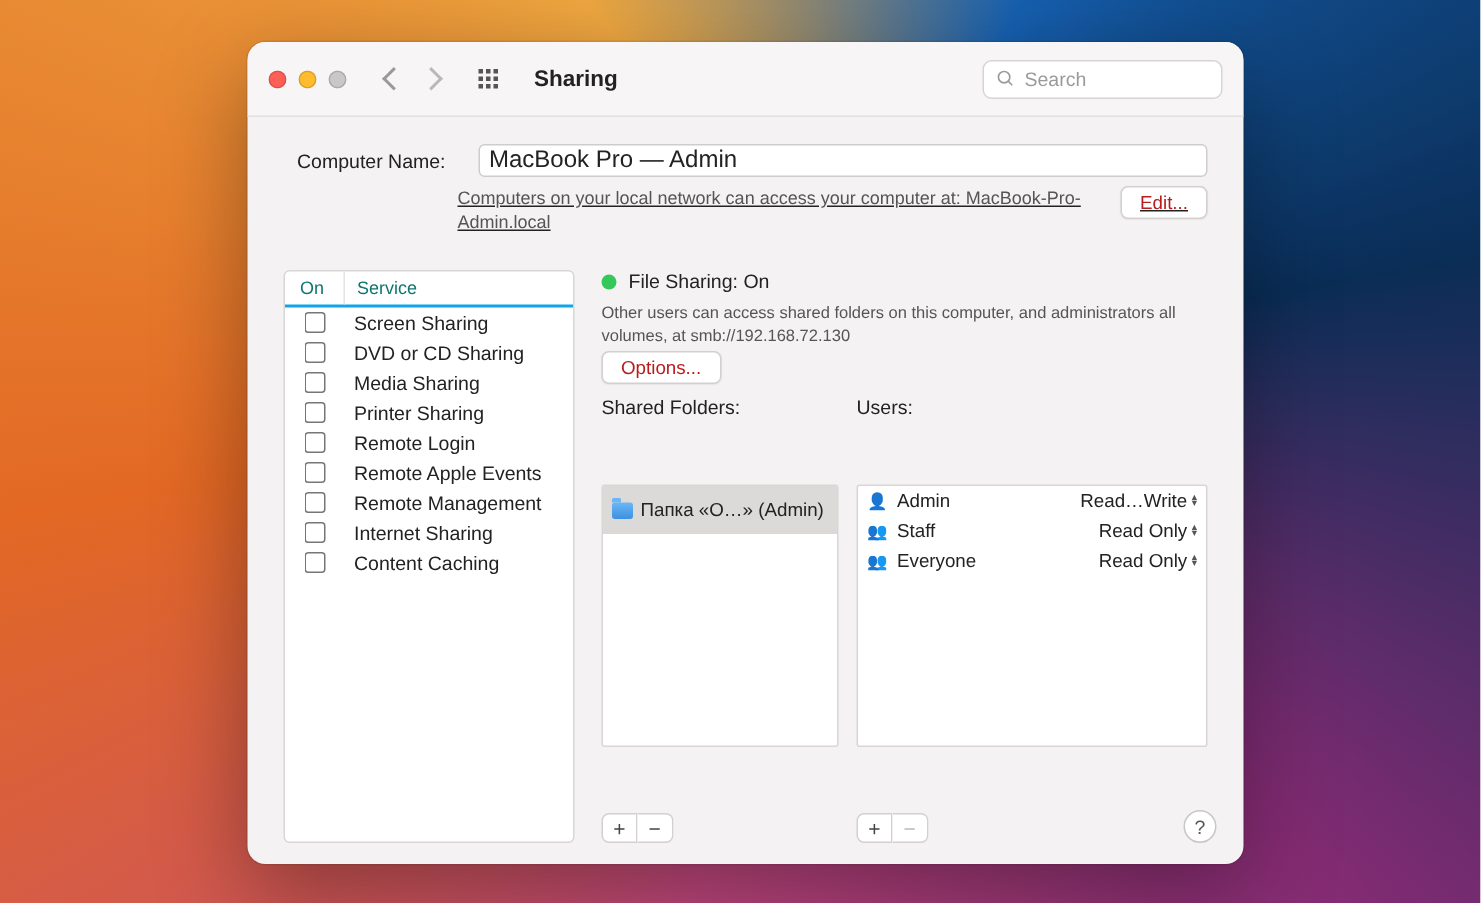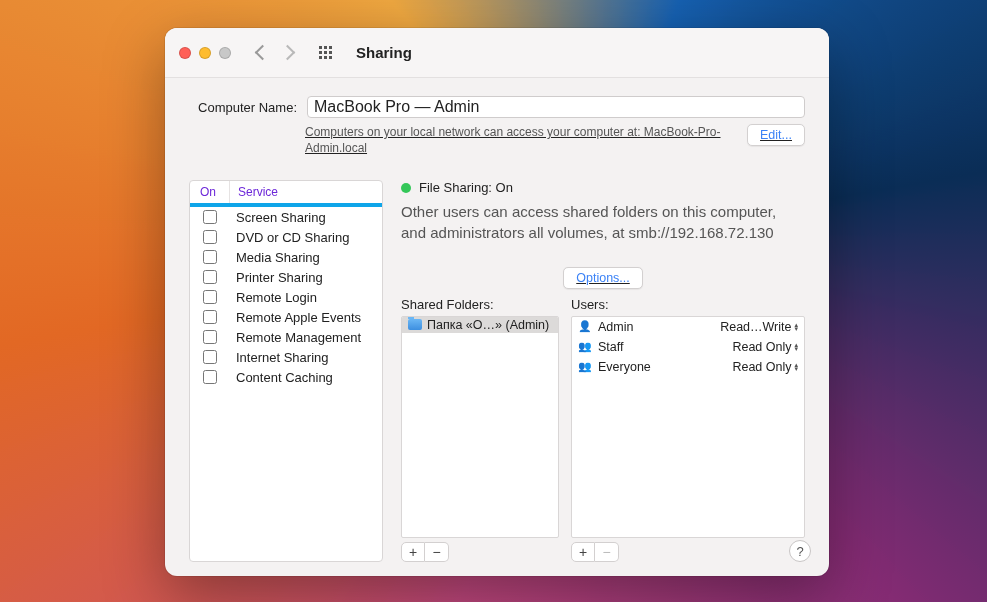--- a/index.html
+++ b/index.html
@@ -41,59 +41,59 @@
   .grid-icon span { background:#555; width:3px; height:3px; }
   .title { font-weight:600; font-size:15px; margin-left:6px; }
   .search {
     margin-left:auto; width:160px; height:26px;
     background:#fff; border:1px solid #d7d4d4; border-radius:6px;
     display:flex; align-items:center; padding:0 8px; gap:6px; color:#9a9a9a;
   }
   .search svg { stroke:#9a9a9a; }
   .content { padding: 18px 24px 14px 24px; flex:1; display:flex; flex-direction:column; }
   .row1 { display:flex; align-items:center; gap:8px; }
-  .row1 label { font-size:13px; color:#222; width:108px; text-align:right; margin-right:2px; }
+  .row1 label { font-size:13px; color:#222; width:108px; text-align:right; margin-right:14px; }
   .row1 input {
     flex:1; height:22px; font-size:16px; padding:2px 6px;
     border:1px solid #cfcccc; border-radius:4px; background:#fff; color:#222;
   }
   .row2 { display:flex; margin-top:6px; margin-left:116px; align-items:flex-start;text-decoration:underline; }
   .hint { font-size:12px; color:#555; line-height:1.35; flex:1; }
   .btn {
     background:#fff; border:1px solid #d3d0d0; border-radius:5px;
-    height:22px; padding:1px 12px; font-size:12.5px; color:#3b82f6;
+    height:22px; padding:1px 12px; font-size:12.5px; color:#b91c1c;
     box-shadow: 0 .5px 1px rgba(0,0,0,.06);
   }
   .main {
     margin-top:24px; flex:1; display:flex; gap:18px; min-height:0;
   }
   .services {
     width:194px; background:#fff; border:1px solid #d9d6d6; border-radius:4px;
     display:flex; flex-direction:column; overflow:hidden;
   }
-  .services-header { display:flex; border-bottom:4px solid #0ea5e9; font-size:12px; color:#6d28d9; }
+  .services-header { display:flex; border-bottom:2px solid #0ea5e9; font-size:12px; color:#0f766e; }
   .sh-on { width:40px; padding:4px 0 4px 10px; border-right:1px solid #e6e3e3; }
   .sh-svc { flex:1; padding:4px 8px; }
   .svc-row { display:flex; align-items:center; height:20px; font-size:13px; }
   .svc-row .cb { width:40px; display:flex; justify-content:center; }
   .svc-row .cb input { width:14px; height:14px; accent-color:#0a66ff; margin:0; }
   .svc-row .nm { flex:1; padding-left:6px; }
   .svc-row.sel { background:#dcdad9; }
   .right { flex:1; display:flex; flex-direction:column; min-width:0; }
   .status-row { display:flex; align-items:center; gap:8px; }
   .dot { width:10px; height:10px; border-radius:50%; background:#34c759; }
   .status-row h3 { font-size:13px; font-weight:400; }
-  .desc { font-size:15px; color:#555; line-height:1.35; margin-top:7px; }
-  .opt-row { display:flex; justify-content:center; margin-top:24px;text-decoration:underline; }
+  .desc { font-size:11px; color:#555; line-height:1.35; margin-top:7px; }
+  .opt-row { display:flex; justify-content:flex-start; margin-top:2px; }
   .cols { display:flex; gap:12px; margin-top:8px; flex:1; min-height:0; }
-  .col { flex:1; display:flex; flex-direction:column; min-width:0; }
+  .col { flex:1; display:flex; flex-direction:column; min-width:0;gap:40px; }
   .col h4 { font-size:13px; font-weight:400; margin-bottom:4px; }
   .listbox { flex:1; border:1px solid #d9d6d6; background:#fff; border-radius:2px; overflow:hidden; }
   .listbox.dual { display:flex; flex-direction:column; }
-  .folder-row { display:flex; align-items:center; gap:5px; height:16px; padding:0 6px; background:#dcdad9; font-size:12.5px; white-space:nowrap; overflow:hidden; }
+  .folder-row { display:flex; align-items:center; gap:5px; height:32px; padding:0 6px; background:#dcdad9; font-size:12.5px; white-space:nowrap; overflow:hidden; }
   .folder-ic { width:14px; height:11px; background:linear-gradient(#6bb7f5,#3d8fe0); border-radius:2px; position:relative; flex-shrink:0;}
   .folder-ic::before { content:""; position:absolute; top:-3px; left:0; width:6px; height:3px; background:#6bb7f5; border-radius:1px 1px 0 0; }
   .user-row { display:flex; align-items:center; height:20px; padding:0 6px; font-size:12.5px; gap:6px; }
   .user-row .perm { margin-left:auto; display:flex; align-items:center; gap:3px; color:#222; white-space:nowrap; }
   .stepper-ic { display:inline-flex; flex-direction:column; line-height:4px; font-size:7px; color:#555; }
   .uic { font-size:11px; width:14px; text-align:center; color:#444; }
   .pm { display:flex; gap:0; margin-top:4px; }
   .pm button {
     width:24px; height:20px; border:1px solid #d3d0d0; background:#fff;
     font-size:14px; line-height:1; color:#444; padding:0;
@@ -130,20 +130,27 @@
         <span></span>
         <span></span>
         <span></span>
         <span></span>
         <span></span>
         <span></span>
         <span></span>
         <span></span>
     </div>
     <div class="title">Sharing</div>
+    <div class="search">
+      <svg width="13" height="13" viewBox="0 0 24 24" fill="none" stroke-width="2">
+          <circle cx="10" cy="10" r="7"></circle>
+          <line x1="20" y1="20" x2="15" y2="15"></line>
+        </svg>
+      <span>Search</span>
+    </div>
   </div>
 
   <div class="content">
 
     <div class="row1">
       <label>Computer Name:</label>
       <input type="text" value="MacBook Pro — Admin" style="">
     </div>
     <div class="row2">
       <div class="hint">Computers on your local network can access your computer at: MacBook-Pro-Admin.local</div>

